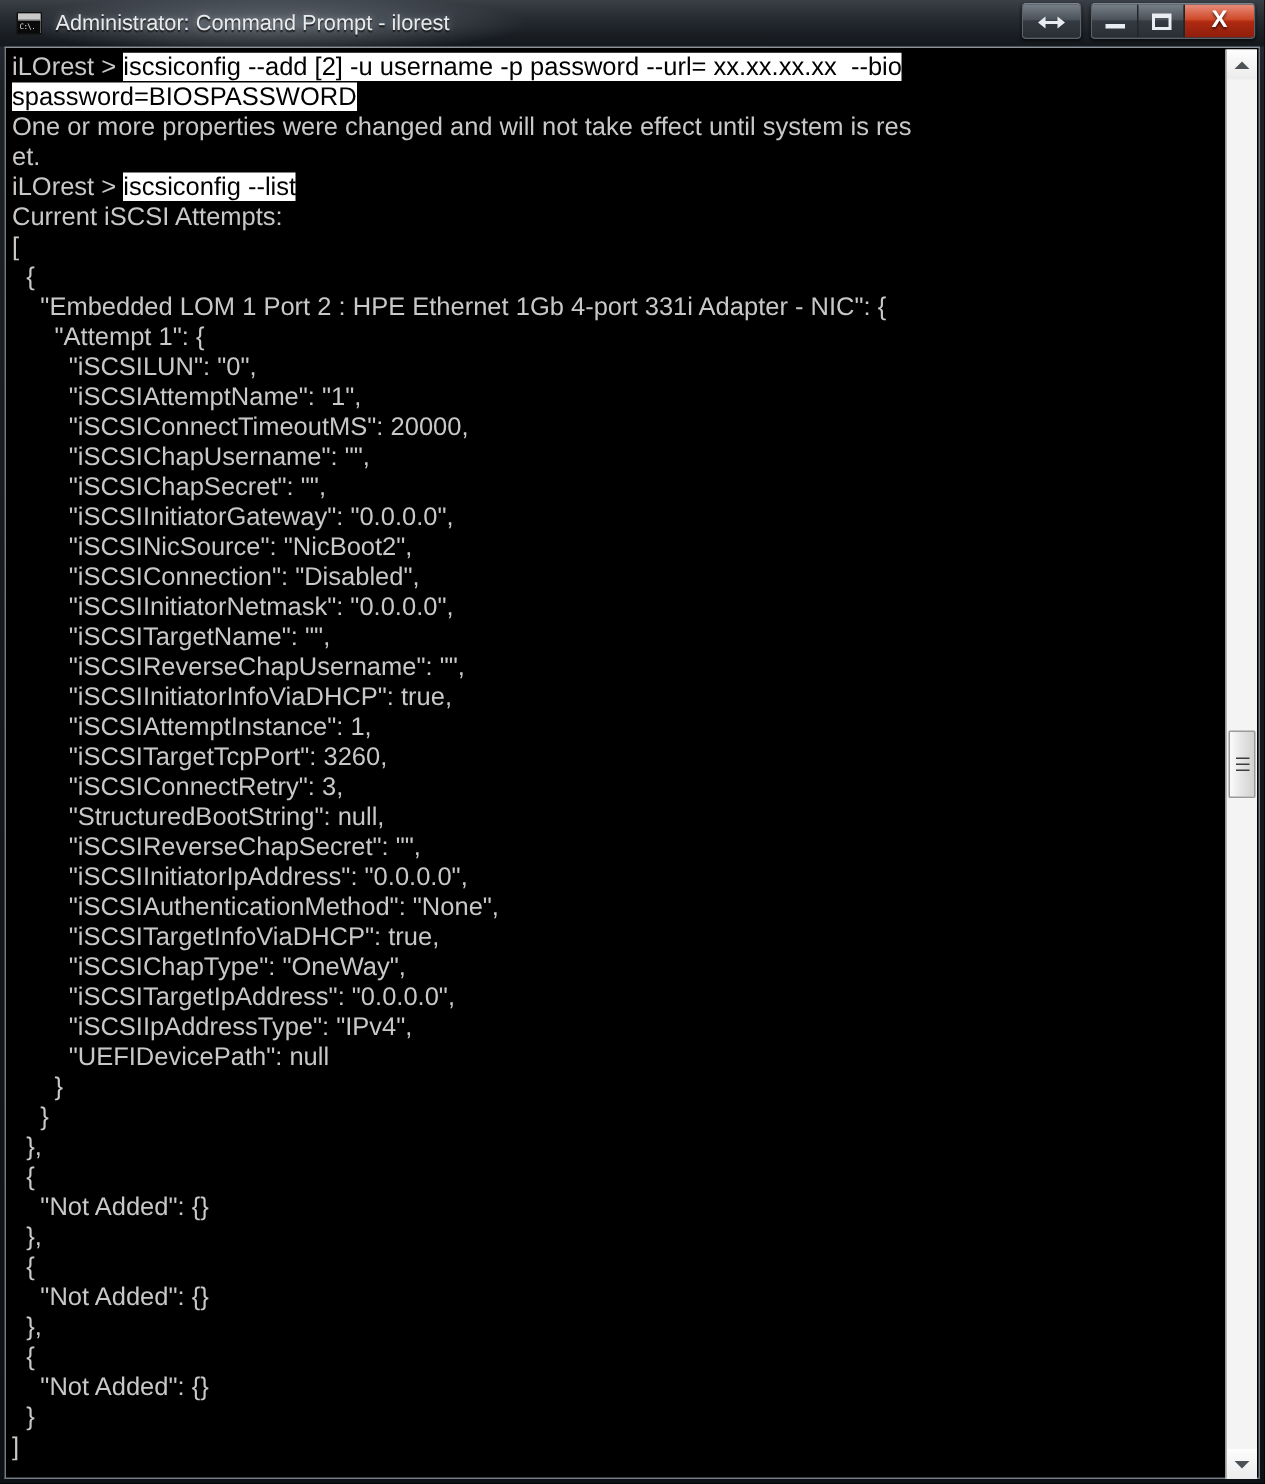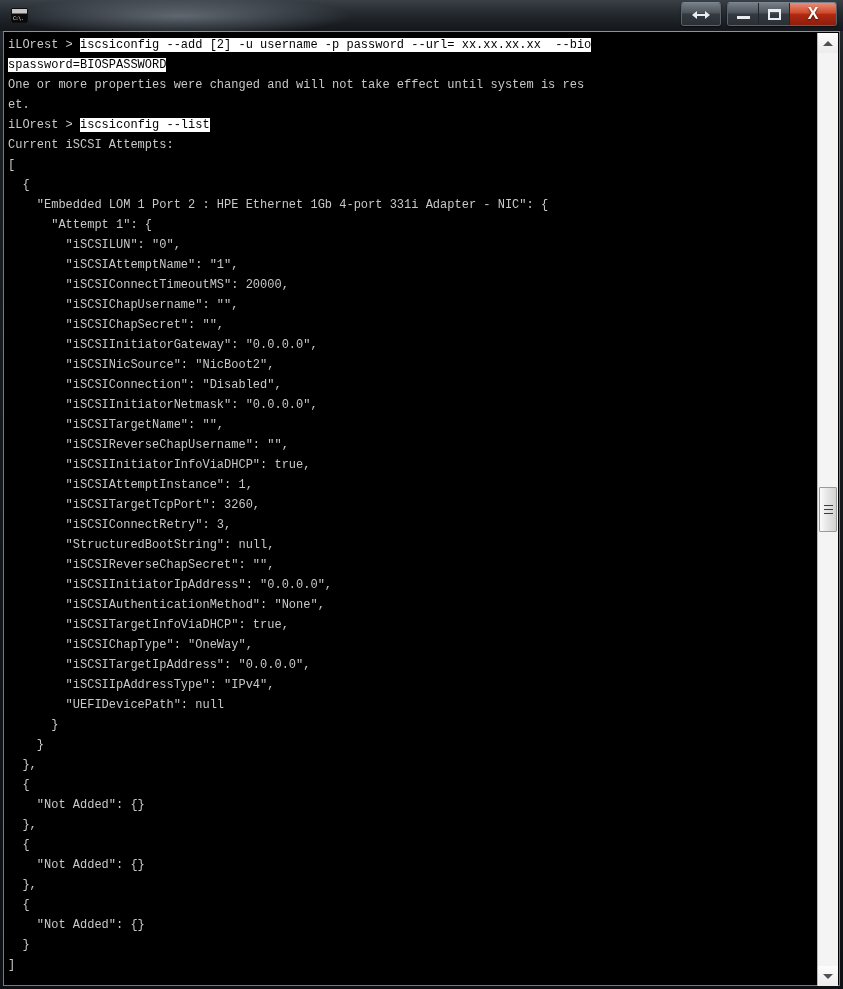--- a/index.html
+++ b/index.html
@@ -179,22 +179,22 @@
   #console {
     position: absolute;
     left: 4px;
     top: 3px;
     width: 806px;
     height: 946px;
     background: #000000;
     overflow: hidden;
   }
   #screenlines {
-    font-family: Liberation Mono, monospace;
-    font-size: 12px;
+    font-family: Liberation Sans, sans-serif;
+    font-size: 17px;
     line-height: 20px;
     color: #c8c8c8;
     white-space: pre;
     letter-spacing: 0px;
   }
   .ln { height: 20px; white-space: pre; }
   .sel {
     background: #ffffff;
     color: #000000;
   }
@@ -270,20 +270,21 @@
 <div id="window">
 
   <div id="titlebar">
     <div id="titlebar-glow"></div>
 
     <div class="app-icon">
       <div class="bar"></div>
       <div class="body">C:\.</div>
     </div>
 
+    <div id="title-text">Administrator: Command Prompt - ilorest</div>
 
     <div id="winbtns">
       <div class="btn-group">
         <div class="wbtn resize" title="Resize">
           <span class="glyph-resize">
               <i class="rtip"></i>
             </span>
         </div>
       </div>
       <div style="width:6px"></div>

